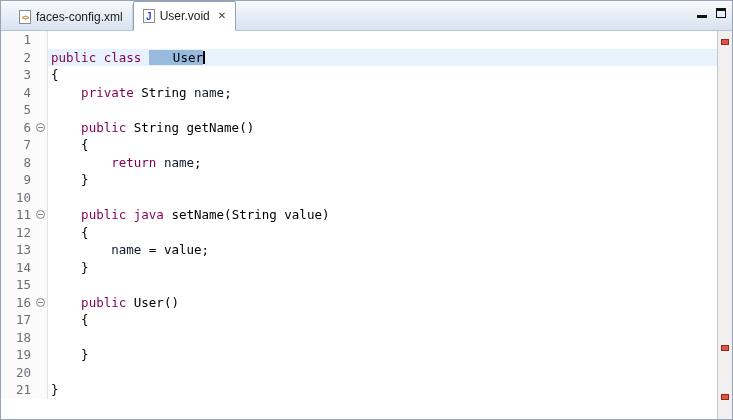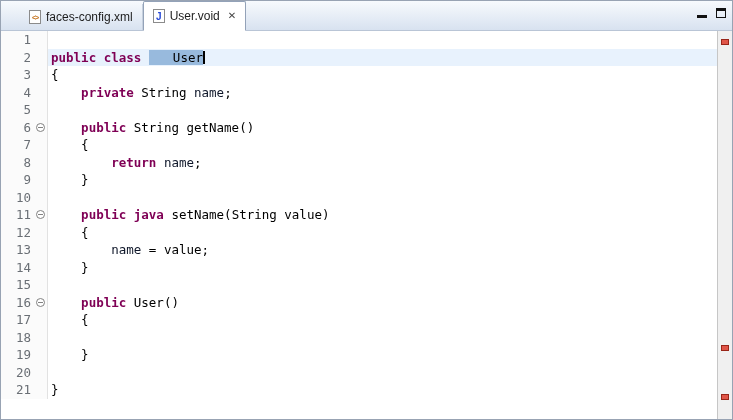--- a/index.html
+++ b/index.html
@@ -1,39 +1,39 @@
 <!DOCTYPE html>
 <html><head>
 <meta charset="utf-8">
 <style>
   html,body{margin:0;padding:0;}
   body{width:733px;height:420px;font-family:"Liberation Sans",sans-serif;background:#e8e8e8;}
   .window{position:relative;width:733px;height:420px;border:1px solid #98a3b3;box-sizing:border-box;background:#fff;overflow:hidden;}
-  .tabbar{position:absolute;top:0;left:0;right:0;height:30px;background:linear-gradient(#f7fafd,#d8e2f0);border-bottom:1px solid #b9c5d6;display:flex;align-items:flex-end;padding-left:19px;box-sizing:border-box;}
+  .tabbar{position:absolute;top:0;left:0;right:0;height:30px;background:linear-gradient(#f7fafd,#d8e2f0);border-bottom:1px solid #b9c5d6;display:flex;align-items:flex-end;padding-left:9px;box-sizing:border-box;}
   .tab{height:26px;display:flex;align-items:center;gap:5px;padding:0 9px;font-size:12px;color:#1d1d1d;position:relative;cursor:default;}
   .tab.inactive{border-right:1px solid #c6d0de;}
   .tab.active{background:#fff;border:1px solid #93a2b8;border-bottom:1px solid #fff;border-radius:2px 2px 0 0;height:28px;margin-bottom:-1px;z-index:2;}
   .file-icon{width:12px;height:14px;background:#fff;border:1px solid #8b8b8b;font-weight:bold;display:flex;align-items:center;justify-content:center;flex:none;box-sizing:border-box;}
   .file-icon.java{color:#2a4bd7;font-size:10px;}
   .file-icon.xml{color:#c06a10;font-size:7px;letter-spacing:-1px;}
   .tab-close{font-size:10px;color:#444;margin-left:3px;line-height:10px;}
   .win-controls{position:absolute;top:5px;right:6px;display:flex;gap:9px;align-items:center;height:14px;z-index:3;}
   .min-glyph{width:10px;height:12px;position:relative;}
   .min-glyph::after{content:"";position:absolute;left:0;right:0;top:8px;height:3px;background:#111;}
   .max-glyph{width:10px;height:10px;border:1px solid #111;border-top:3px solid #111;box-sizing:border-box;}
   .editor{position:absolute;top:30px;left:0;right:15px;bottom:0;background:#fff;overflow:hidden;
           font-family:"DejaVu Sans Mono","Liberation Mono",monospace;font-size:12.5px;}
   .row{display:flex;height:17.5px;line-height:17.5px;}
   .num{width:34px;text-align:right;padding-right:4px;color:#6a6f75;background:#fbfbfb;flex:none;box-sizing:border-box;}
   .foldcol{width:13px;flex:none;background:#fbfbfb;border-right:1px solid #e2e2e2;position:relative;box-sizing:border-box;}
   .fold-marker{position:absolute;top:4px;left:1px;width:9px;height:9px;border:1px solid #828282;border-radius:50%;background:#fff;box-sizing:border-box;}
   .fold-marker::after{content:"";position:absolute;left:1px;right:1px;top:3px;height:1px;background:#828282;}
   .codecell{flex:1;white-space:pre;padding-left:3px;color:#000;}
   .row.current .codecell{background:#e8f2fd;}
-  .seg-kw{color:#7f0055;font-weight:bold;}
+  .seg-kw{color:#7f0055;font-weight:normal;}
   .seg-field{color:#0f172a;}
   .seg-plain{color:#000;}
   .seg-sel{background:#98badd;color:#000;padding-left:24px;}
   .cursor{display:inline-block;width:0;height:13px;border-left:2px solid #000;vertical-align:-2px;}
   .overview{position:absolute;top:30px;right:0;bottom:0;width:15px;background:#f0f0f0;border-left:1px solid #c6c6c6;box-sizing:border-box;}
   .ov-mark{position:absolute;left:3px;width:8px;height:6px;background:#e05548;border:1px solid #992619;box-sizing:border-box;}
 </style>
 </head>
 <body>
 

